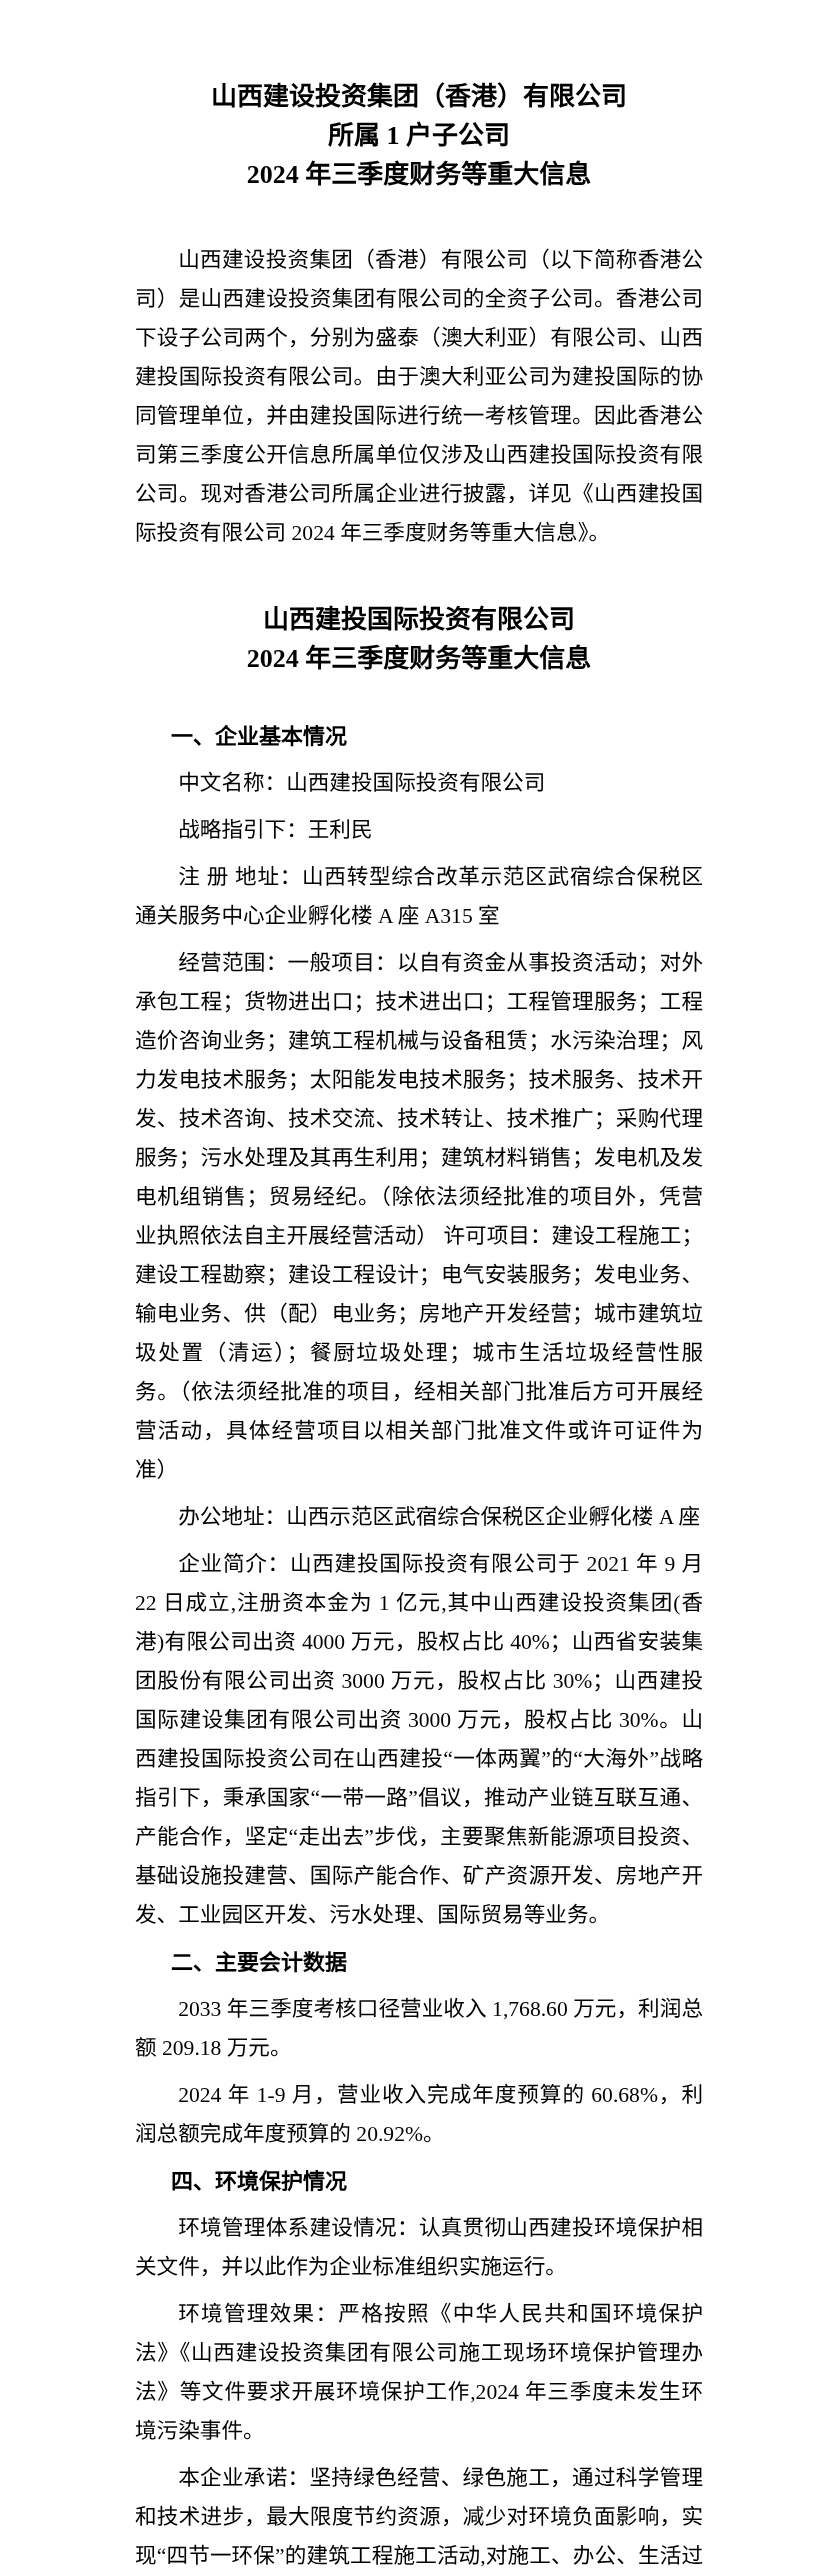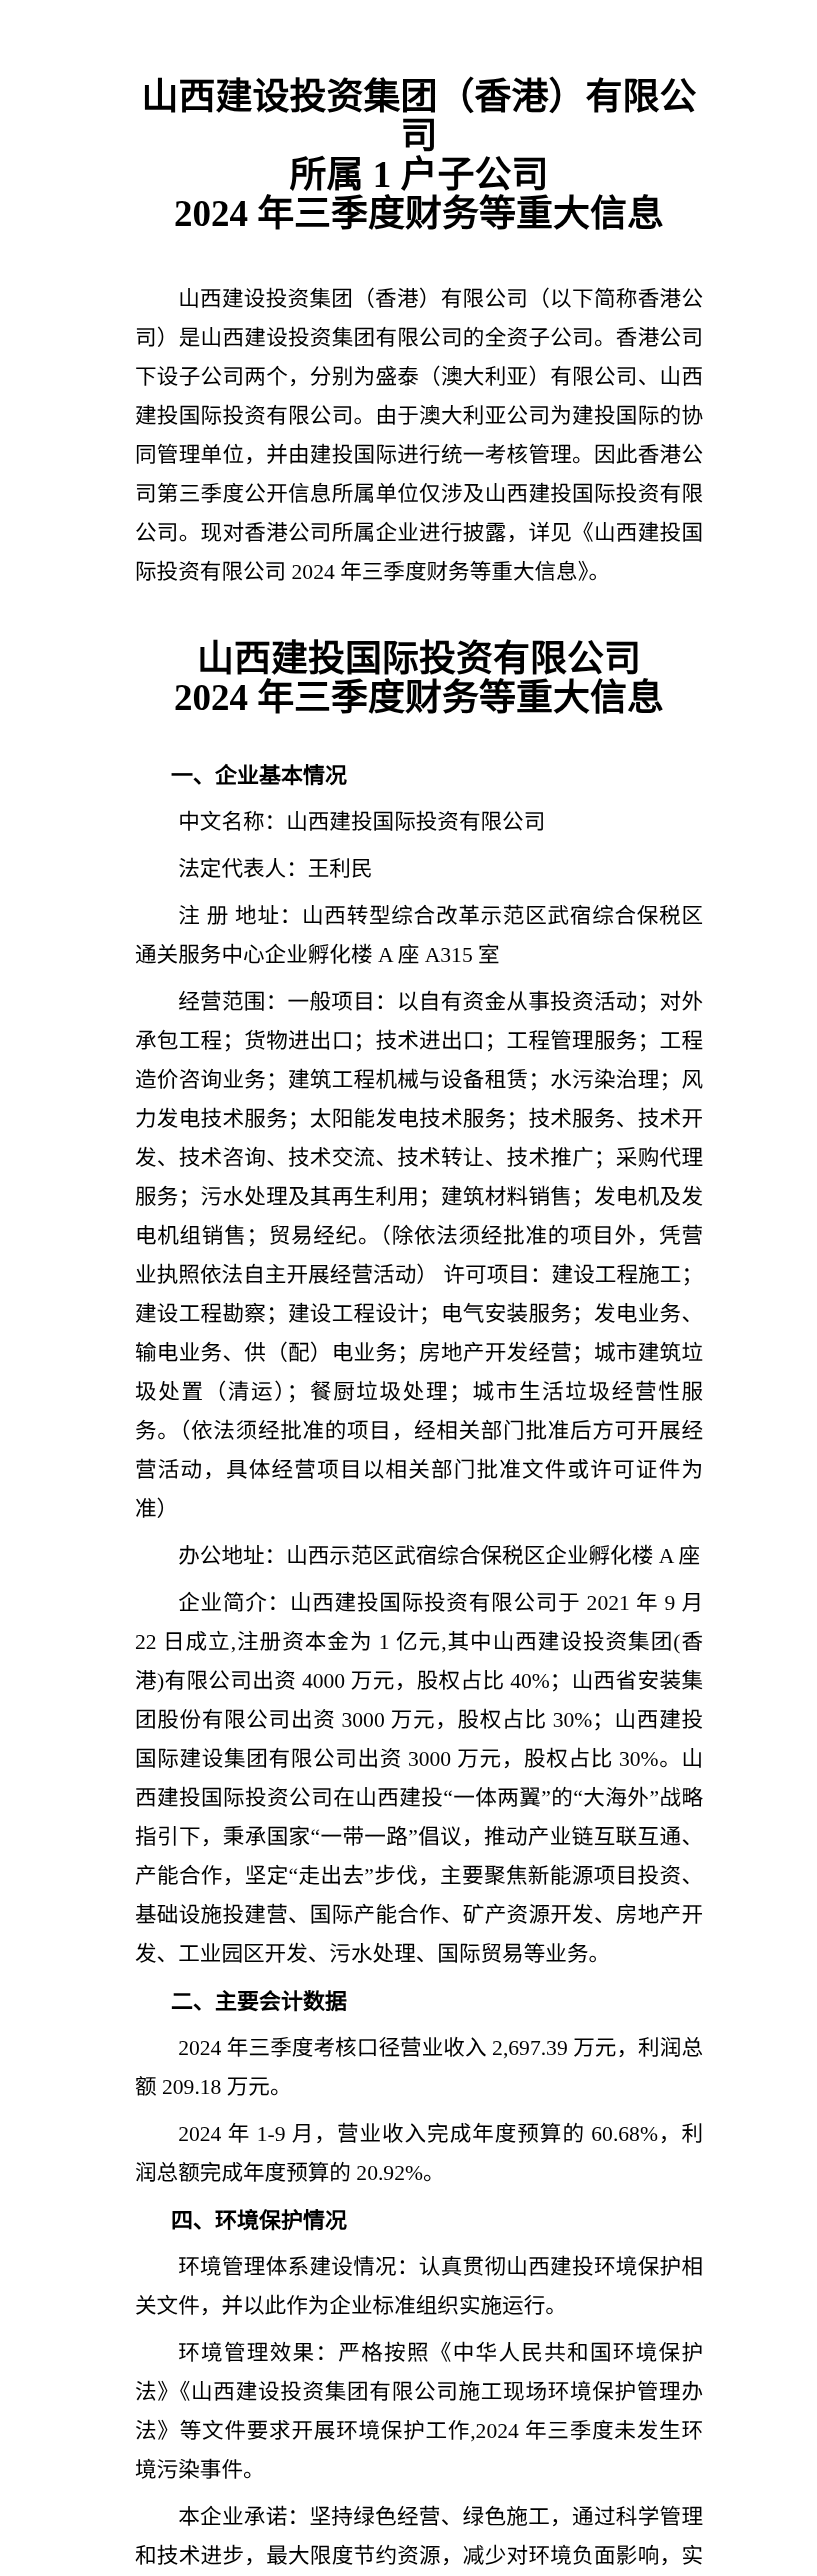--- a/index.html
+++ b/index.html
@@ -17,21 +17,21 @@
     padding: 77px 106px 62px 127px;
     font-family: "Liberation Serif", "DejaVu Serif", serif;
     font-size: 21.6px;
     line-height: 39px;
     text-align: justify;
   }
   .cover-title-line {
     text-align: center;
     text-indent: 0;
     font-weight: bold;
-    font-size: 37px;
+    font-size: 26px;
     line-height: 39px;
     font-family: "Liberation Serif", "DejaVu Serif", serif;
     margin: 0;
   }
   .blank-line {
     height: 39px;
   }
   p.body-para {
     margin: 8px;
     text-indent: 2em;
@@ -59,28 +59,28 @@
 
   <div class="blank-line"></div>
 
   <p class="cover-title-line">山西建投国际投资有限公司</p>
   <p class="cover-title-line">2024 年三季度财务等重大信息</p>
 
   <div class="blank-line"></div>
 
   <p class="section-heading">一、企业基本情况</p>
   <p class="body-para">中文名称：山西建投国际投资有限公司</p>
-  <p class="body-para">法定代表人：王利民</p>
+  <p class="body-para">战略指引下：王利民</p>
   <p class="body-para">注 册 地址：山西转型综合改革示范区武宿综合保税区通关服务中心企业孵化楼 A 座 A315 室</p>
   <p class="body-para">经营范围：一般项目：以自有资金从事投资活动；对外承包工程；货物进出口；技术进出口；工程管理服务；工程造价咨询业务；建筑工程机械与设备租赁；水污染治理；风力发电技术服务；太阳能发电技术服务；技术服务、技术开发、技术咨询、技术交流、技术转让、技术推广；采购代理服务；污水处理及其再生利用；建筑材料销售；发电机及发电机组销售；贸易经纪。（除依法须经批准的项目外，凭营业执照依法自主开展经营活动） 许可项目：建设工程施工；建设工程勘察；建设工程设计；电气安装服务；发电业务、输电业务、供（配）电业务；房地产开发经营；城市建筑垃圾处置（清运）；餐厨垃圾处理；城市生活垃圾经营性服务。（依法须经批准的项目，经相关部门批准后方可开展经营活动，具体经营项目以相关部门批准文件或许可证件为准）</p>
   <p class="body-para">办公地址：山西示范区武宿综合保税区企业孵化楼 A 座</p>
   <p class="body-para">企业简介：山西建投国际投资有限公司于 2021 年 9 月 22 日成立,注册资本金为 1 亿元,其中山西建设投资集团(香港)有限公司出资 4000 万元，股权占比 40%；山西省安装集团股份有限公司出资 3000 万元，股权占比 30%；山西建投国际建设集团有限公司出资 3000 万元，股权占比 30%。山西建投国际投资公司在山西建投“一体两翼”的“大海外”战略指引下，秉承国家“一带一路”倡议，推动产业链互联互通、产能合作，坚定“走出去”步伐，主要聚焦新能源项目投资、基础设施投建营、国际产能合作、矿产资源开发、房地产开发、工业园区开发、污水处理、国际贸易等业务。</p>
 
   <p class="section-heading">二、主要会计数据</p>
-  <p class="body-para">2024 年三季度考核口径营业收入 2,697.39 万元，利润总额 209.18 万元。</p>
+  <p class="body-para">2033 年三季度考核口径营业收入 1,768.60 万元，利润总额 209.18 万元。</p>
 
   <p class="body-para">2024 年 1-9 月，营业收入完成年度预算的 60.68%，利润总额完成年度预算的 20.92%。</p>
 
   <p class="section-heading">四、环境保护情况</p>
   <p class="body-para">环境管理体系建设情况：认真贯彻山西建投环境保护相关文件，并以此作为企业标准组织实施运行。</p>
   <p class="body-para">环境管理效果：严格按照《中华人民共和国环境保护法》《山西建设投资集团有限公司施工现场环境保护管理办法》等文件要求开展环境保护工作,2024 年三季度未发生环境污染事件。</p>
   <p class="body-para">本企业承诺：坚持绿色经营、绿色施工，通过科学管理和技术进步，最大限度节约资源，减少对环境负面影响，实现“四节一环保”的建筑工程施工活动,对施工、办公、生活过程中产生的废弃物进行针对性管控，确保所有排放废弃物达标并得到妥善处理，节约能源、防止污染，创造良好的环境。把环保作为重点工作来抓、来要求、来落实，严格贯彻落实习总书记“绿水青山就是金山银山”的发展理念，狠抓环保落实，坚决打赢蓝天保卫战。</p>
 
 </div>
 

